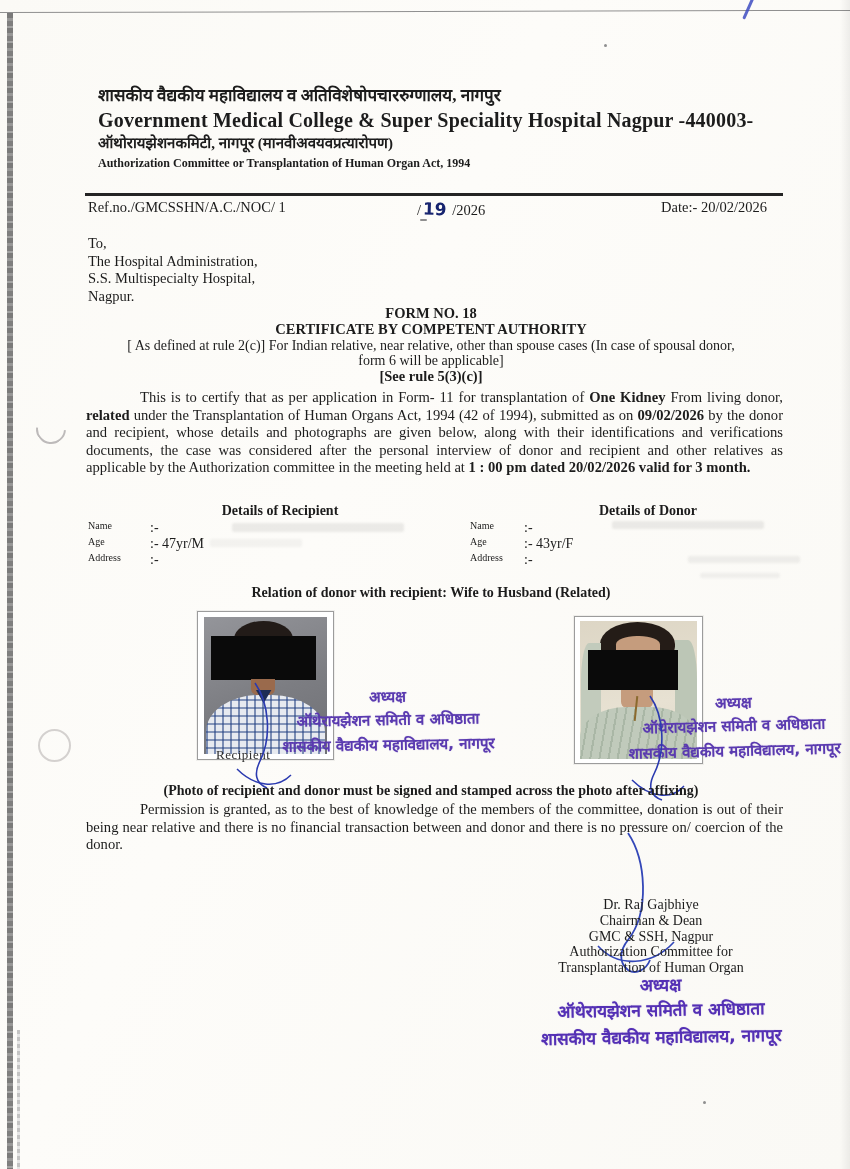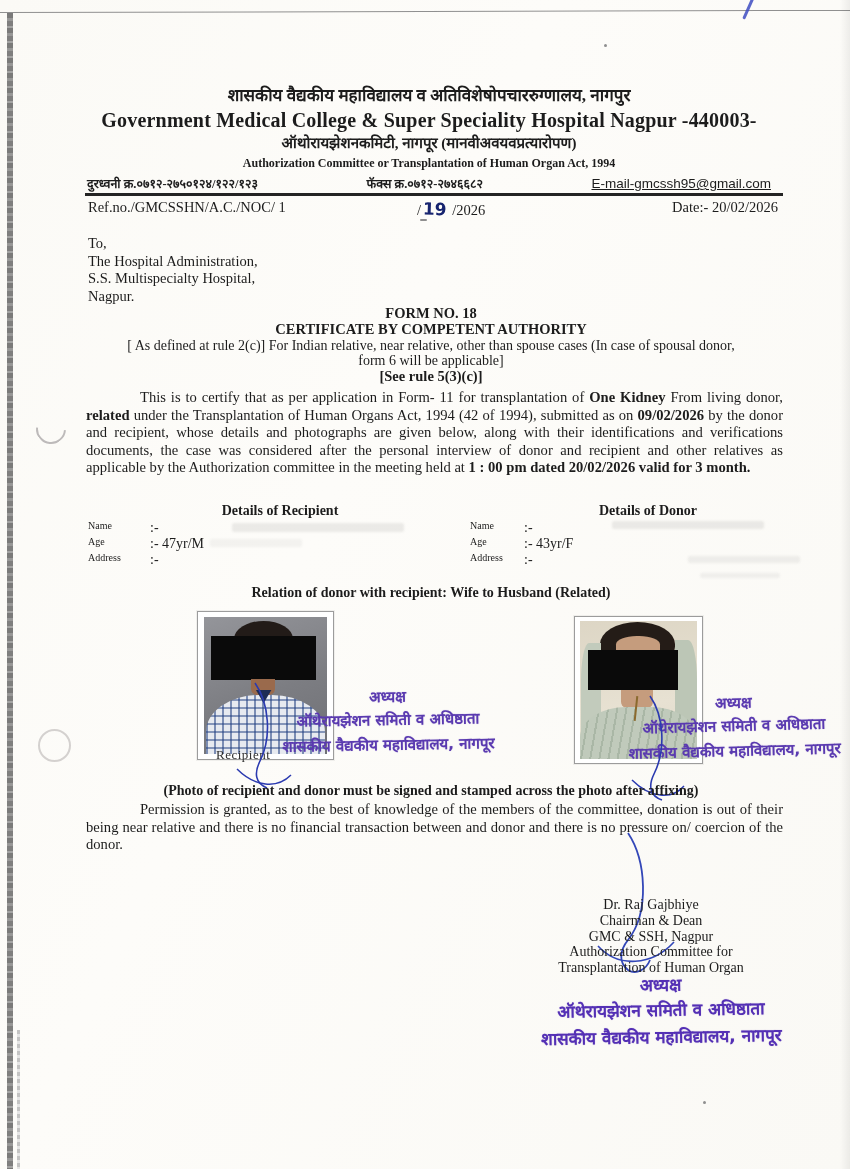--- a/index.html
+++ b/index.html
@@ -20,37 +20,37 @@
   .spine2 { left:17px; top:1030px; width:3px; height:139px; opacity:.9;
     background:repeating-linear-gradient(180deg,#bdbdbd 0 4px,#e3e3e3 4px 7px); }
   .punch-hole-1 { left:36px; top:414px; width:30px; height:30px; border:2px solid #bdbaba; border-radius:50%;
     border-top-color:transparent; border-right-color:transparent; transform:rotate(-40deg); }
   .punch-hole-2 { left:38px; top:729px; width:33px; height:33px; border:2px solid #d4d1cf; border-radius:50%; }
   .right-edge-shade { right:0; top:0; width:10px; height:100%; background:linear-gradient(90deg,transparent,rgba(0,0,0,.06)); }
   .speck { background:#8f8f8f; border-radius:50%; }
   .smudge { background:rgba(110,110,110,.12); filter:blur(1px); border-radius:2px; }
 
   
-  .header { left:83px; top:84px; width:692px; text-align:center; }
+  .header { left:98px; top:84px; width:692px; }
   .h-hi1 { font-size:17px; font-weight:bold; line-height:24px; }
   .h-en1 { font-size:20px; font-weight:bold; line-height:25px; letter-spacing:.2px; }
   .h-hi2 { font-size:15px; font-weight:bold; line-height:21px; }
   .h-en2 { font-size:12px; font-weight:bold; line-height:19px; }
   .contact-row { margin-top:2px; display:flex; justify-content:space-between; align-items:baseline; padding:0 4px; }
   .contact-phone,.contact-fax { font-size:12.5px; font-weight:bold; }
   .contact-email { font-size:13.5px; font-family:"Liberation Sans","DejaVu Sans",sans-serif; text-decoration:underline; }
 
   .rule-double { left:85px; top:193px; width:698px; height:3px; background:#242424; box-shadow:0 3px 0 -2px #444; }
 
   .ref-row { left:85px; top:199px; width:698px; height:20px; font-size:14.5px; }
   .ref-no { position:absolute; left:3px; top:0; }
   .ref-center { position:absolute; left:332px; top:0; }
   .handwritten-no { font-family:"DejaVu Sans",sans-serif; font-weight:bold; font-size:17px; color:#17246f;
     display:inline-block; transform:rotate(2deg); margin:0 2px; }
-  .ref-date { position:absolute; right:5px; top:0; }
+  .ref-date { position:absolute; right:16px; top:0; }
 
   .addressee { left:88px; top:235px; font-size:14.5px; line-height:17.5px; }
 
   .form-head { left:85px; top:306px; width:692px; text-align:center; font-size:14px; line-height:15.8px; }
   .fh-bold { font-weight:bold; font-size:14.5px; }
 
   .certify { left:86px; top:389px; width:697px; font-size:14.6px; line-height:17.6px; text-align:justify; text-indent:54px; }
   .b { font-weight:bold; }
 
   .col-title { font-weight:bold; font-size:14px; text-align:center; width:240px; }
@@ -129,25 +129,20 @@
   <div class="abs right-edge-shade"></div>
   <div class="abs speck" style="left:604px;top:44px;width:3px;height:3px;"></div>
   <div class="abs speck" style="left:703px;top:1101px;width:3px;height:3px;"></div>
   <div class="abs speck" style="left:420px;top:219px;width:7px;height:2px;border-radius:1px;"></div>
 
   <div class="abs header">
     <div class="h-hi1">शासकीय वैद्यकीय महाविद्यालय व अतिविशेषोपचाररुग्णालय, नागपुर</div>
     <div class="h-en1">Government Medical College &amp; Super Speciality Hospital Nagpur -440003-</div>
     <div class="h-hi2">ऑथोरायझेशनकमिटी, नागपूर  (मानवीअवयवप्रत्यारोपण)</div>
     <div class="h-en2">Authorization Committee or Transplantation of Human Organ Act, 1994</div>
-    <div class="contact-row">
-      <span class="contact-phone">दुरध्वनी क्र.०७१२-२७५०१२४/१२२/१२३</span>
-      <span class="contact-fax">फॅक्स क्र.०७१२-२७४६६८२</span>
-      <span class="contact-email">E-mail-gmcssh95@gmail.com</span>
-    </div>
   </div>
   <div class="abs rule-double"></div>
 
   <div class="abs ref-row">
     <span class="ref-no">Ref.no./GMCSSHN/A.C./NOC/ 1</span>
     <span class="ref-center"><span>/</span><span class="handwritten-no">19</span> <span>/2026</span></span>
     <span class="ref-date">Date:-  20/02/2026</span>
   </div>
 
   <div class="abs addressee">

